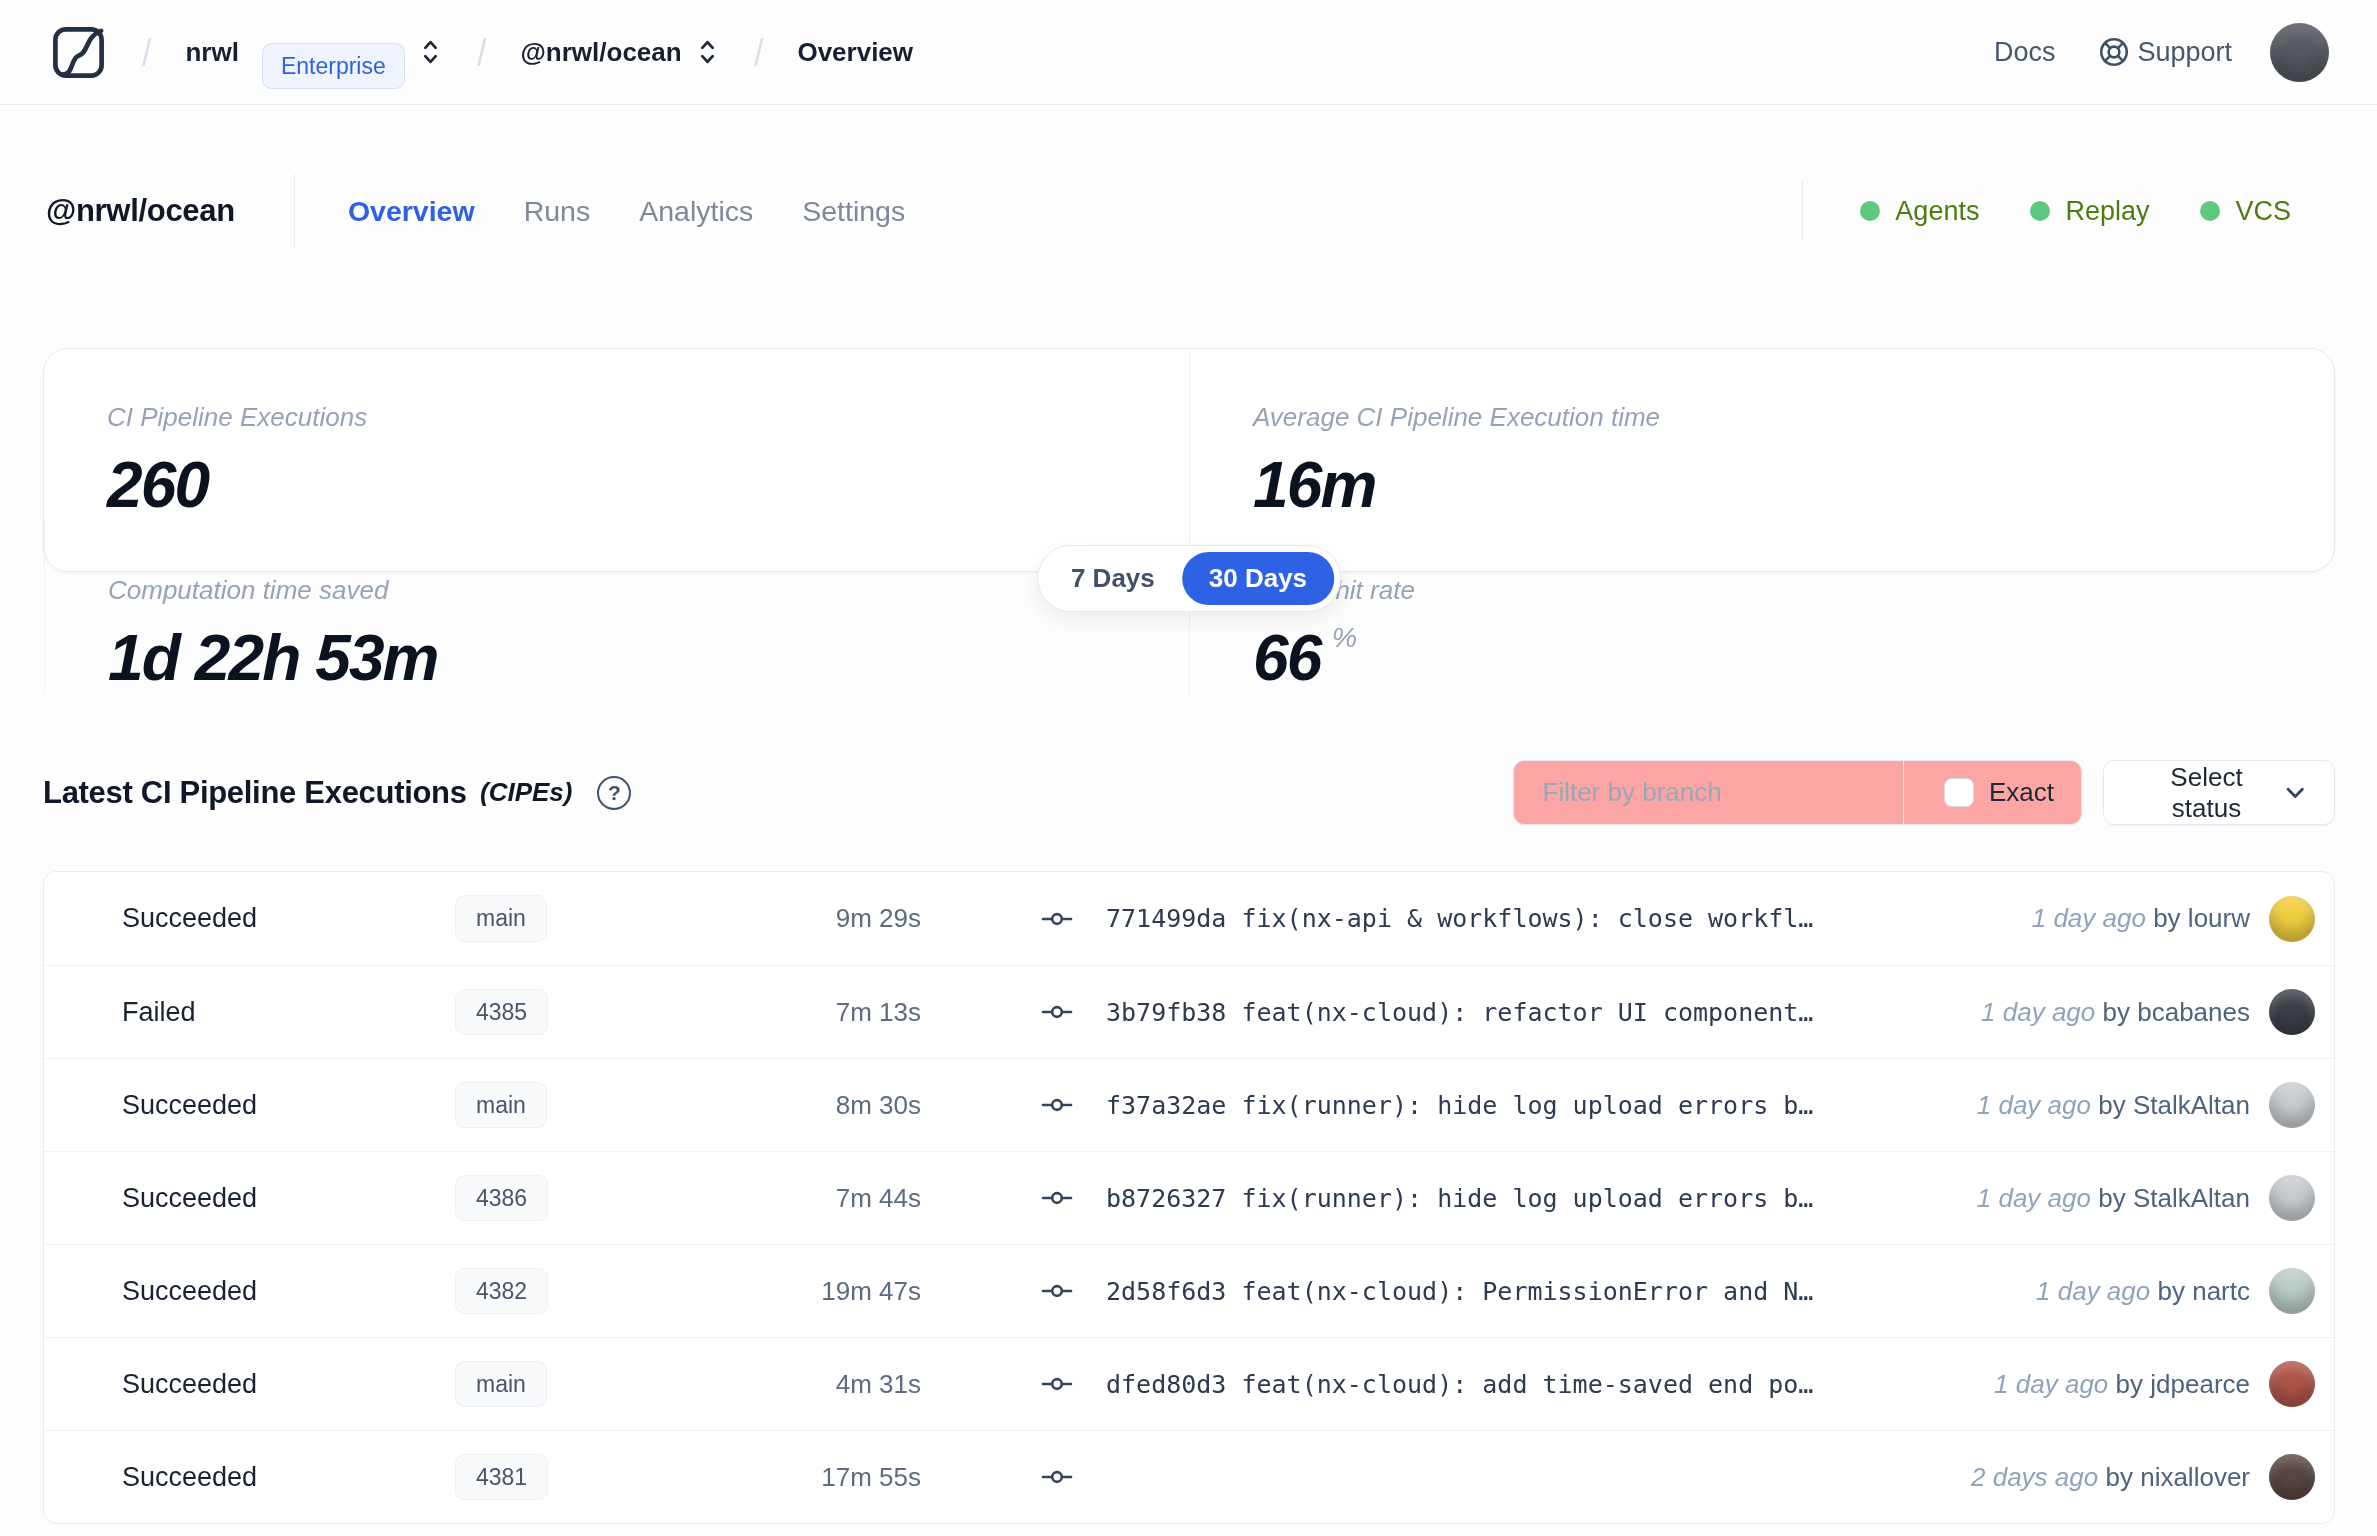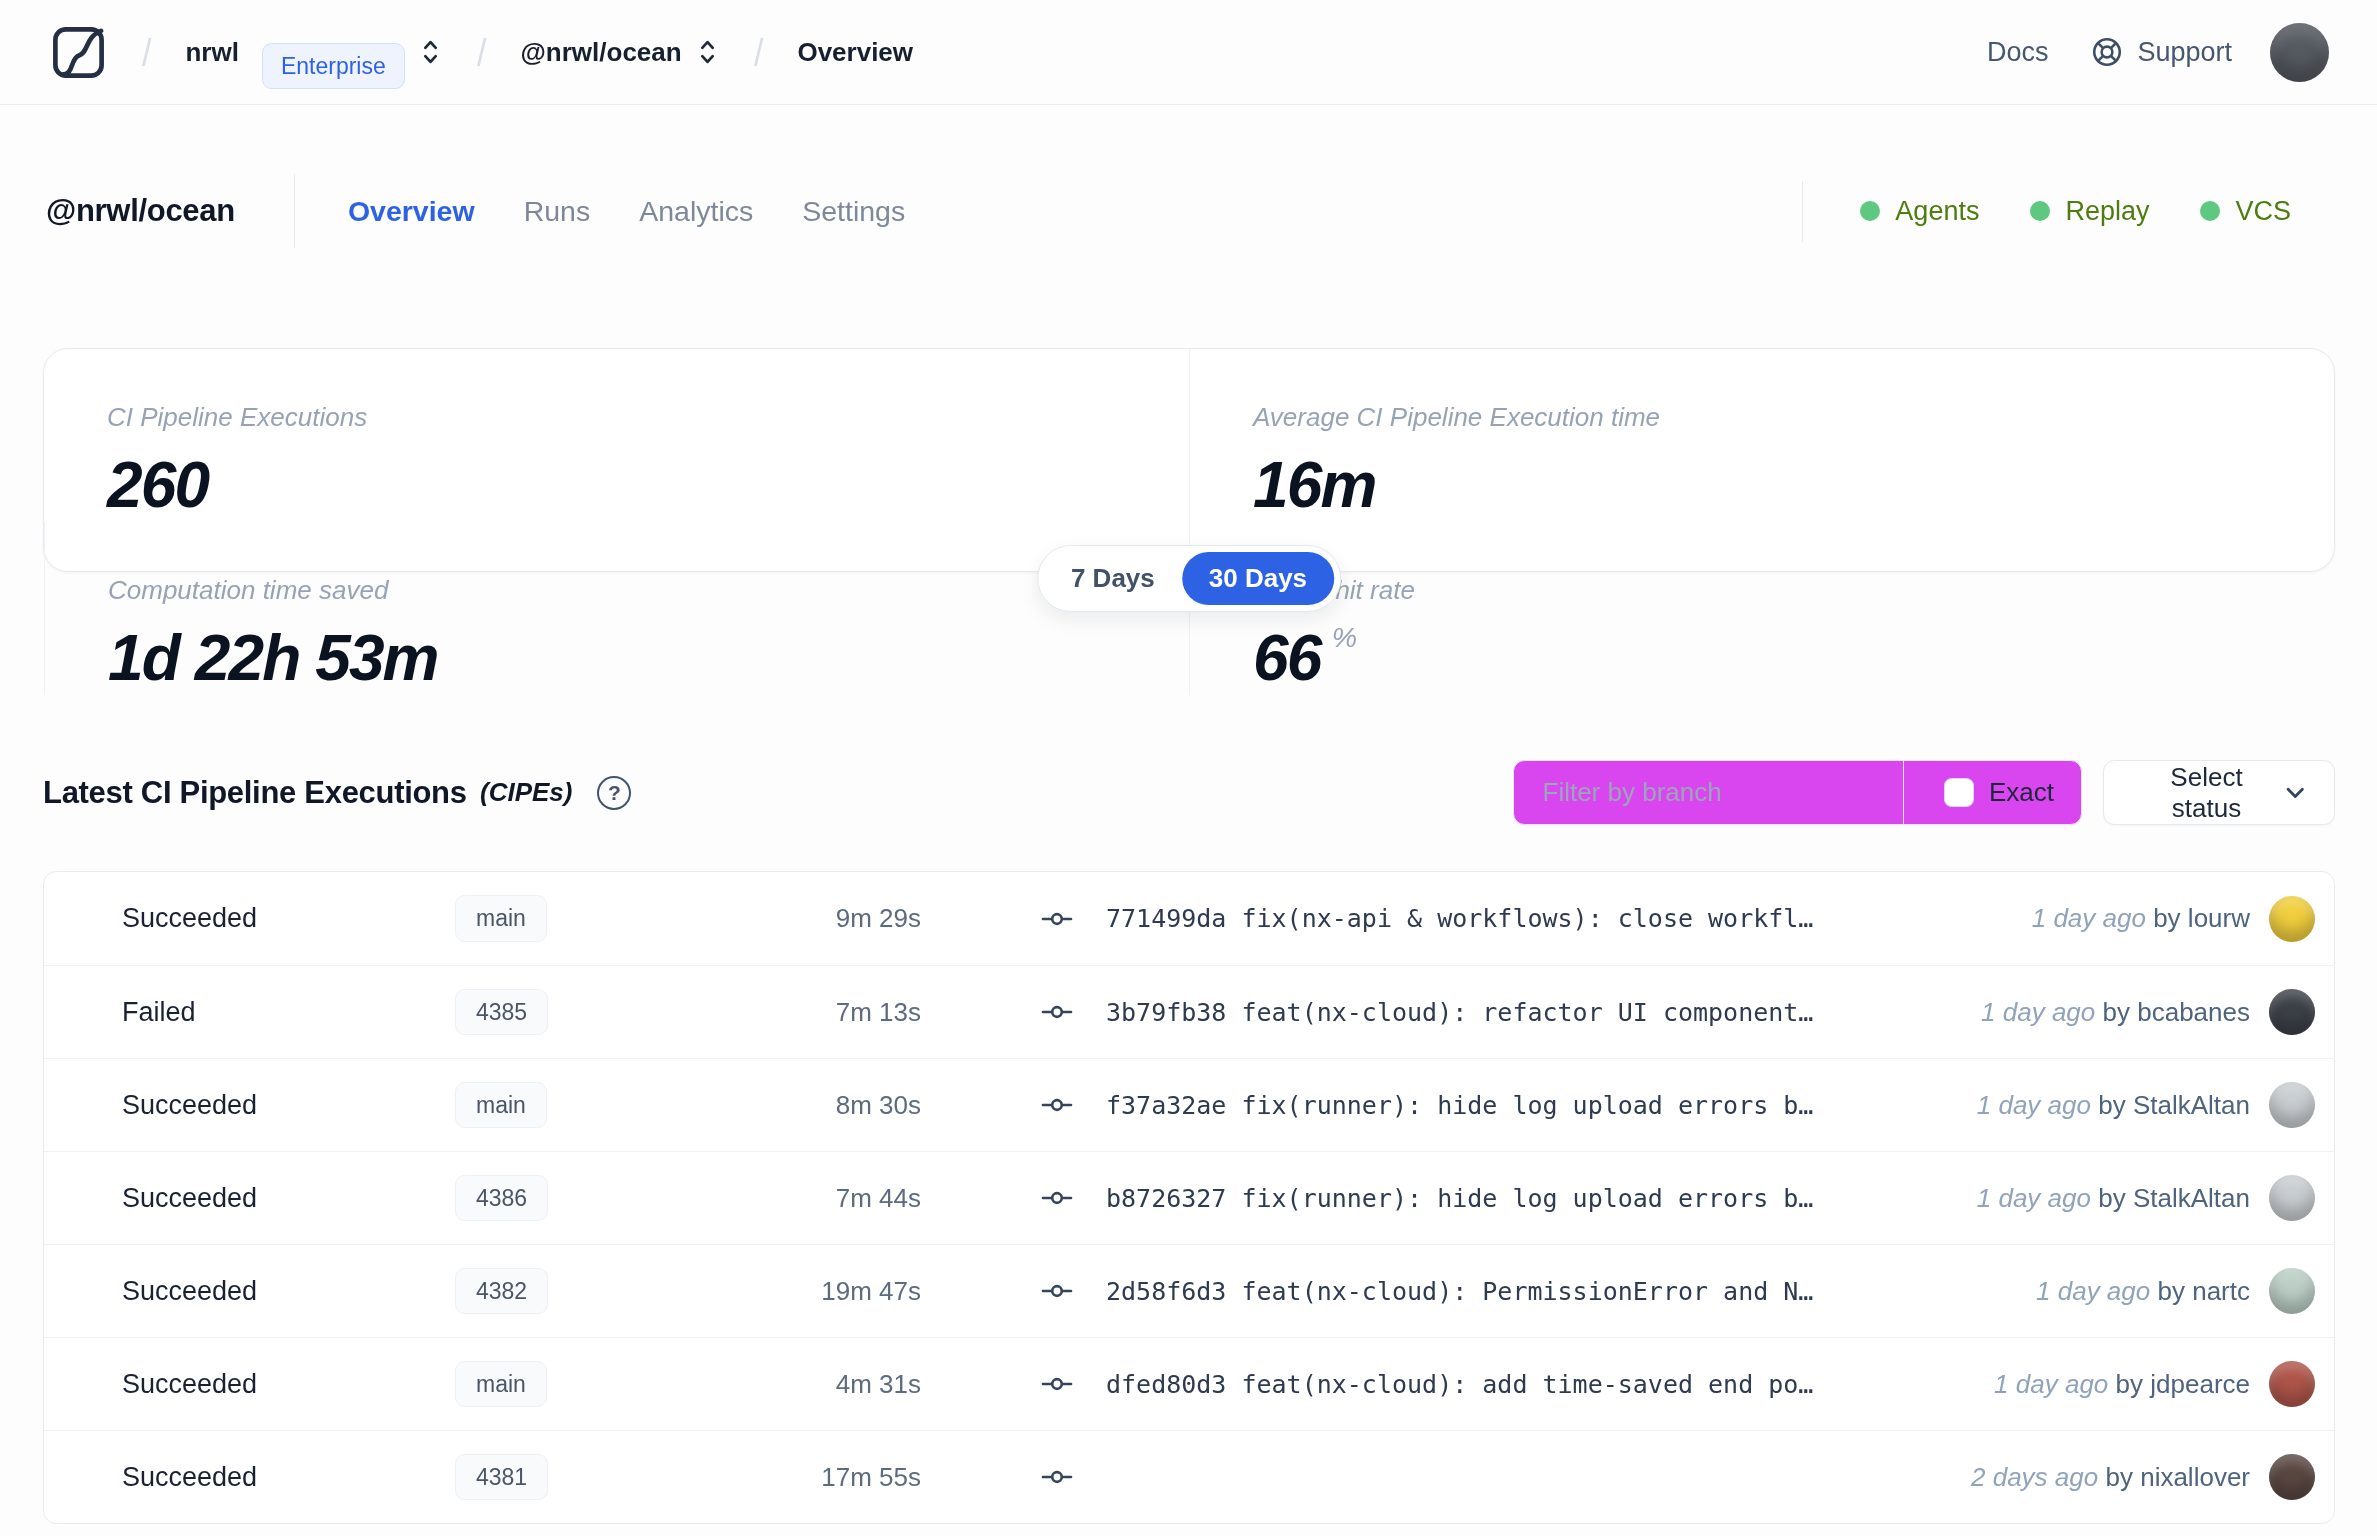--- a/index.html
+++ b/index.html
@@ -16,21 +16,21 @@
   .nav-left, .nav-right { display:flex; align-items:center; }
   .nav-right { margin-left:auto; }
   .logo { width:59px; height:59px; color:#252f44; cursor:pointer; }
   .slash { color:#d8dfe8; font-size:34px; font-weight:300; margin:0 34px; transform:scaleY(1.15); }
   .crumb { font-size:26px; font-weight:600; color:#16202e; }
   .badge-enterprise { margin-left:23px; font-size:23px; font-weight:500; color:#2e62e4;
     background:#eef3fe; border:1px solid #d4e0fb; border-radius:9.5px; padding:8.6px 18px;margin-top:28px; }
   .selector-icon { margin-left:13.3px; color:#1d2939; }
   .nav-link { font-size:27px; font-weight:500; color:#46576e; text-decoration:none; cursor:pointer; }
   .support-wrap { display:flex; align-items:center; margin-left:42px; cursor:pointer; }
-  .support-wrap .nav-link { margin-left:13px; }
+  .support-wrap .nav-link { margin-left:6px; }
   .lifebuoy { color:#3d4f66; }
   .nav-avatar { width:59px; height:59px; border-radius:50%; margin-left:38px; cursor:pointer;
     box-shadow: inset 0 -13.3px 19px rgba(0,0,0,.28), inset 0 9.5px 13.3px rgba(255,255,255,.18); }
 
   
   .page-header { margin:68px 49px 0 46px; height:76px; display:flex; align-items:center; }
   .page-title { font-size:31px; font-weight:700; color:#101828; letter-spacing:-0.3px; }
   .vdiv { width:1px; height:74px; background:#e6eaef; margin:0 53px 0 59px; }
   .vdiv.short { height:61px; margin:0 57px 0 0; }
   .tabs { display:flex; align-items:center; gap:49px; }
@@ -60,21 +60,21 @@
     color:#43506a; padding:11.4px 27px; border-radius:950px; cursor:pointer; white-space:nowrap; }
   .range-btn.active { background:#2e62e4; color:#fff; font-weight:700; }
 
   
   .cipe-header { margin:188px 43px 0; display:flex; align-items:center; }
   .cipe-title { font-size:31px; font-weight:700; color:#101828; letter-spacing:-0.3px; }
   .cipe-title-suffix { font-size:26px; font-weight:600; font-style:italic; color:#101828; margin-left:13.3px; }
   .help-icon { width:34px; height:34px; border:2.4px solid #42536b; border-radius:50%; margin-left:25px;
     display:flex; align-items:center; justify-content:center; font-size:21px; font-weight:700; color:#42536b; cursor:pointer; }
   .cipe-controls { margin-left:auto; display:flex; align-items:center; gap:21px; }
-  .filter-group { width:569px; height:65px; background:#d946ef; border:1px solid #e4e9ef; border-radius:11.4px;
+  .filter-group { width:569px; height:65px; background:#fca5a5; border:1px solid #e4e9ef; border-radius:11.4px;
     display:flex; align-items:center; box-shadow:0 1px 1.9px rgba(16,24,40,.04);gap:17px; }
   .filter-input { flex:1; min-width:0; height:100%; border:none; outline:none; background:transparent;
     font-family:inherit; font-size:26px; color:#182233; padding:0 19px 0 28.5px; }
   .filter-input::placeholder { color:#9aa7b8; }
   .filter-sep { width:1px; height:100%; background:#e8ecf1; }
   .exact-wrap { display:flex; align-items:center; gap:15px; padding:0 27px 0 23px; cursor:pointer; }
   .checkbox { width:29.5px; height:29.5px; border:1.9px solid #d4dbe4; border-radius:7.6px; background:#fff; }
   .exact-label { font-size:26px; color:#1d2939; }
   .select-status { width:232px; height:65px; background:#fff; border:1px solid #e4e9ef; border-radius:11.4px;
     display:flex; align-items:center; justify-content:space-between; padding:0 25px 0 28.5px;

